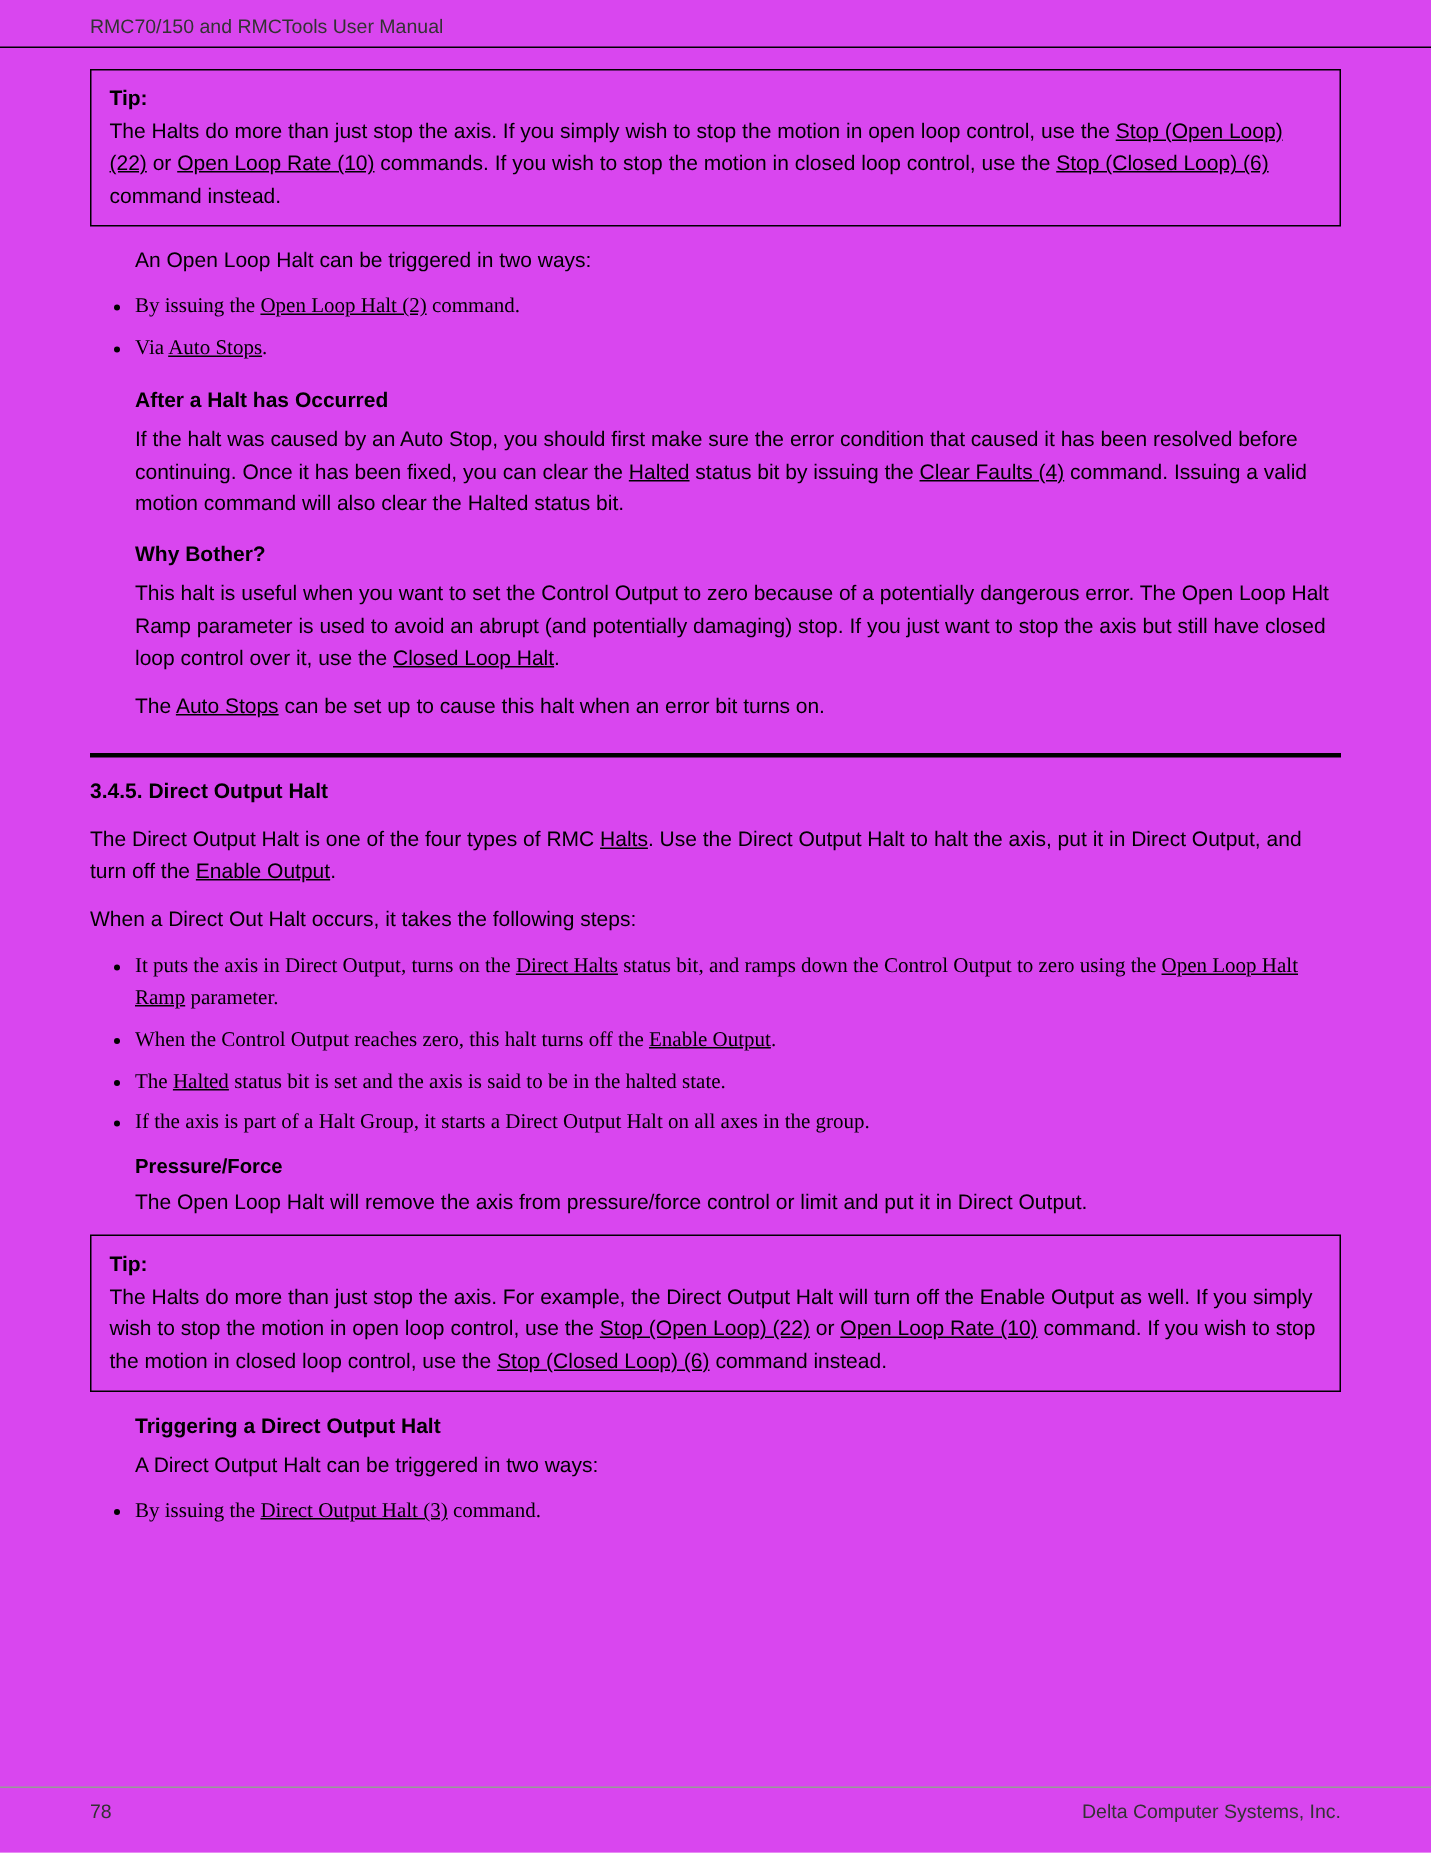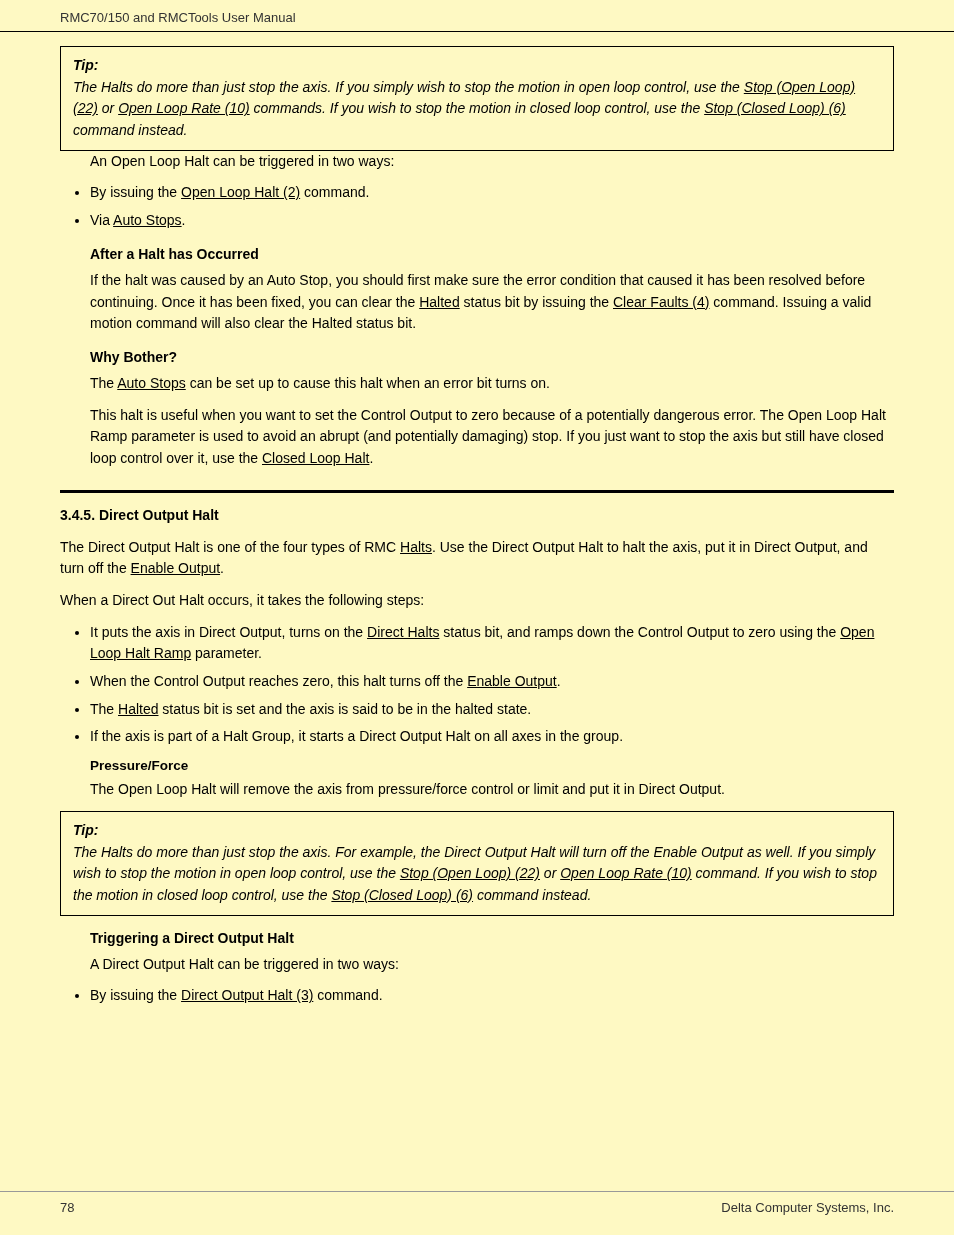--- a/index.html
+++ b/index.html
@@ -9,21 +9,21 @@
       color: #000;
       background: #fff;
       width: 954px;
       min-height: 1235px;
     }
     .page {
       width: 954px;
       min-height: 1235px;
       padding: 0;
       position: relative;
-      background: #fef9c3;
+      background: #d946ef;
     }
     .header {
       border-bottom: 1px solid #000;
       padding: 10px 60px 6px 60px;
       font-size: 13px;
       color: #333;
     }
     .content {
       padding: 14px 60px 0 60px;
     }
@@ -41,23 +41,22 @@
       padding-top: 8px;
     }
     p {
       margin-bottom: 10px;
       line-height: 1.55;
     }
     .underline { text-decoration: underline; }
     .tip-box {
       border: 1px solid #000;
       padding: 8px 12px;
-      margin-bottom: 0;
+      margin-bottom: 12px;
       line-height: 1.55;
-      font-style: italic;
     }
     .tip-box .tip-label {
       font-weight: bold;
     }
     .section-heading {
       font-weight: bold;
       margin-bottom: 8px;
       margin-top: 14px;
       font-size: 14px;
     }
@@ -67,20 +66,21 @@
       margin-top: 10px;
       font-size: 13.5px;
     }
     ul {
       margin-left: 30px;
       margin-bottom: 10px;
     }
     ul li {
       margin-bottom: 6px;
       line-height: 1.55;
+      font-family: Liberation Serif, serif;
     }
     .chapter-divider {
       border-top: 3px solid #000;
       margin: 20px 0 14px 0;
     }
     .chapter-title {
       font-size: 14px;
       font-weight: bold;
       margin-bottom: 14px;
     }
@@ -111,23 +111,23 @@
       <li>By issuing the <span class="underline">Open Loop Halt (2)</span> command.</li>
       <li>Via <span class="underline">Auto Stops</span>.</li>
     </ul>
 
     <div class="section-heading indented">After a Halt has Occurred</div>
 
     <p class="indented">If the halt was caused by an Auto Stop, you should first make sure the error condition that caused it has been resolved before continuing. Once it has been fixed, you can clear the <span class="underline">Halted</span> status bit by issuing the <span class="underline">Clear Faults (4)</span> command. Issuing a valid motion command will also clear the Halted status bit.</p>
 
     <div class="section-heading indented">Why Bother?</div>
 
+    <p class="indented">This halt is useful when you want to set the Control Output to zero because of a potentially dangerous error. The Open Loop Halt Ramp parameter is used to avoid an abrupt (and potentially damaging) stop. If you just want to stop the axis but still have closed loop control over it, use the <span class="underline">Closed Loop Halt</span>.</p>
+
     <p class="indented">The <span class="underline">Auto Stops</span> can be set up to cause this halt when an error bit turns on.</p>
-
-    <p class="indented">This halt is useful when you want to set the Control Output to zero because of a potentially dangerous error. The Open Loop Halt Ramp parameter is used to avoid an abrupt (and potentially damaging) stop. If you just want to stop the axis but still have closed loop control over it, use the <span class="underline">Closed Loop Halt</span>.</p>
 
     <div class="chapter-divider"></div>
 
     <div class="chapter-title">
       <span>3.4.5.</span> <span>Direct Output Halt</span>
     </div>
 
     <p>The Direct Output Halt is one of the four types of RMC <span class="underline">Halts</span>. Use the Direct Output Halt to halt the axis, put it in Direct Output, and turn off the <span class="underline">Enable Output</span>.</p>
 
     <p>When a Direct Out Halt occurs, it takes the following steps:</p>

